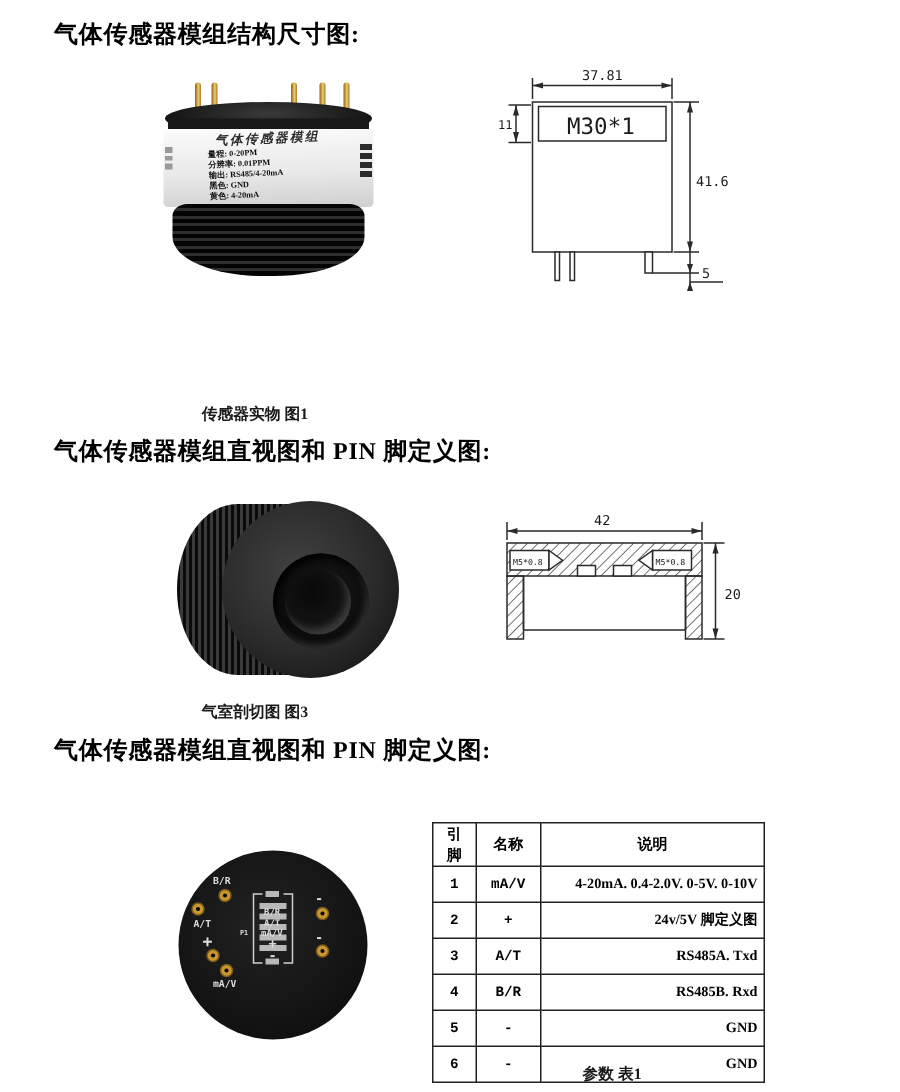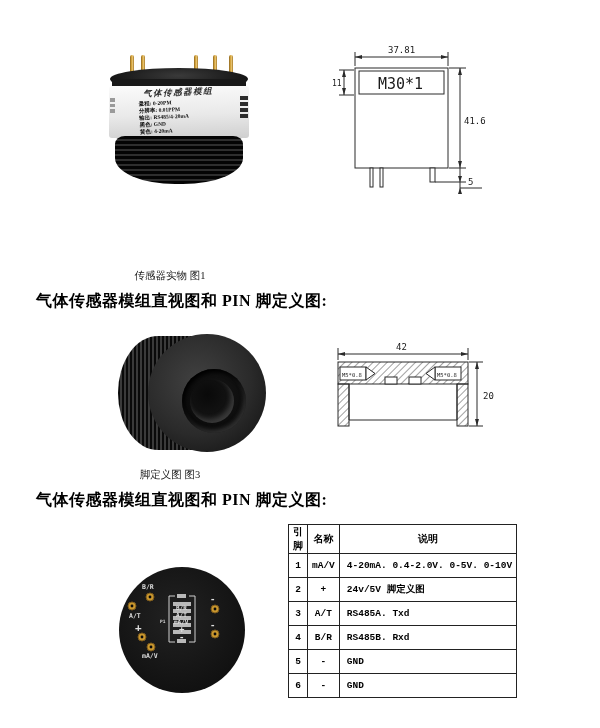--- a/index.html
+++ b/index.html
@@ -1,21 +1,21 @@
 <!DOCTYPE html>
 <html><head>
 <meta charset="utf-8">
 <style>
   html,body{margin:0;padding:0;background:#ffffff;}
   .page{position:relative;width:600px;height:728px;background:#ffffff;overflow:hidden;
         font-family:"Liberation Serif",serif;color:#111;}
   .abs{position:absolute;}
   .heading{position:absolute;left:36px;font-size:16px;font-weight:bold;color:#000;
            letter-spacing:0.5px;white-space:nowrap;}
-  .caption{position:absolute;font-size:10.5px;font-weight:normal;color:#1a1a1a;
+  .caption{position:absolute;font-size:10.5px;font-weight:bold;color:#1a1a1a;
            text-align:center;white-space:nowrap;}
 
   
   .sensor-photo{left:108px;top:52px;width:142px;height:136px;}
   .pin{position:absolute;width:3.5px;height:20px;top:3px;border-radius:2px 2px 0 0;
        background:linear-gradient(90deg,#8a6420,#d9a83f 40%,#f0cd7a 55%,#a77a28);}
   .cap-top{position:absolute;left:2px;top:16px;width:138px;height:22px;border-radius:50%;
            background:radial-gradient(ellipse at 50% 35%,#3a3a3a,#151515 70%);}
   .cap-join{position:absolute;left:4px;top:27px;width:134px;height:12px;background:#181818;}
   .body-label{position:absolute;left:1px;top:34px;width:140px;height:52px;
@@ -45,38 +45,39 @@
                   background:radial-gradient(circle at 55% 40%,#161616,#0b0b0b 65%);
                   box-shadow:inset 2px 3px 4px #000,inset -2px -3px 4px rgba(120,120,120,.35);}
   .chamber-core{position:absolute;left:78px;top:48px;width:44px;height:44px;border-radius:50%;
                 background:radial-gradient(circle at 40% 35%,#090909,#151515 70%);
                 box-shadow:inset -3px -4px 5px rgba(150,150,150,.28);}
 
   
   .pcb-photo{left:118px;top:566px;width:128px;height:128px;}
 
   
-  .pin-table{position:absolute;left:288px;top:524px;width:222px;border-collapse:collapse;
+  .pin-table{position:absolute;left:288px;top:548px;width:222px;border-collapse:collapse;
              font-family:"Liberation Mono",monospace;font-size:9.5px;font-weight:bold;color:#000;}
   .pin-table th,.pin-table td{border:1px solid #222;padding:0 4px;}
   .pin-table th{height:27px;text-align:center;font-size:10px;}
   .pin-table td{height:23px;}
   .pin-table td.c{text-align:center;}
-  .pin-table td.l{text-align:left;padding-left:7px;white-space:nowrap;}
+  .pin-table td.l{text-align:right;padding-left:7px;white-space:nowrap;font-family:Liberation Serif, serif;}
   .col-pin{width:31px;}.col-name{width:47px;margin-top:28px;}.col-desc{width:158px;}
 
   svg text{font-family:"DejaVu Sans Mono",monospace;fill:#1a1a1a;}
   .dimtext{font-size:9px;}
   .silk{fill:#dedede;font-size:6.5px;font-weight:bold;}
 </style>
 </head>
 <body>
 
 <div class="page">
 
+  <div class="heading" style="top:13px;">气体传感器模组结构尺寸图:</div>
 
   <div class="abs sensor-photo">
     <span class="pin" style="left:22px;"></span>
     <span class="pin" style="left:33px;"></span>
     <span class="pin" style="left:86px;"></span>
     <span class="pin" style="left:105px;"></span>
     <span class="pin" style="left:121px;"></span>
     <div class="cap-top"></div>
     <div class="cap-join"></div>
     <div class="body-label">
@@ -194,21 +195,21 @@
         <polygon points="135,16 128,14 128,18"></polygon>
       <polygon points="144,24 142,31 146,31"></polygon>
         <polygon points="144,88 142,81 146,81"></polygon>
     </g>
     <text x="63" y="12" class="dimtext">42</text>
     <text x="150" y="61" class="dimtext">20</text>
     <text x="9" y="38.5" style="font-size:5.5px;">M5*0.8</text>
     <text x="104" y="38.5" style="font-size:5.5px;">M5*0.8</text>
   </svg>
 
-  <div class="caption" style="left:70px;top:468px;width:200px;">脚定义图  图3</div>
+  <div class="caption" style="left:70px;top:468px;width:200px;">气室剖切图  图3</div>
 
   <div class="heading" style="top:490px;">气体传感器模组直视图和 PIN 脚定义图:</div>
 
   <svg class="abs pcb-photo" width="128" height="128">
     <defs>
       <radialGradient id="pcbg" cx="45%" cy="40%" r="70%">
         <stop offset="0%" stop-color="#222222"></stop>
           <stop offset="100%" stop-color="#0e0e0e"></stop>
       </radialGradient>
     </defs>
@@ -296,14 +297,15 @@
         <td class="l">GND</td>
       </tr>
       <tr>
         <td class="c">6</td>
         <td class="c">-</td>
         <td class="l">GND</td>
       </tr>
     </tbody>
   </table>
 
+  <div class="caption" style="left:308px;top:709px;width:200px;">参数 表1</div>
 
 </div>
 
 </body></html>

